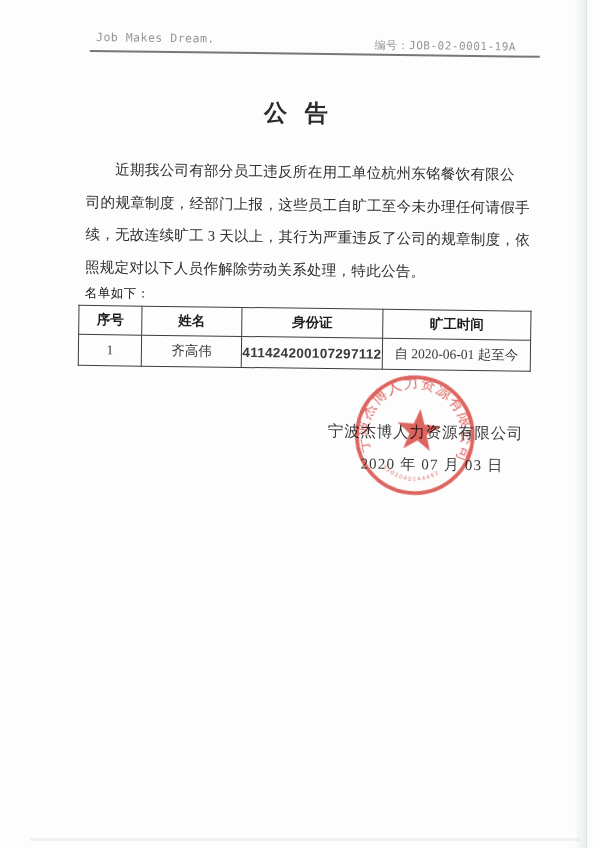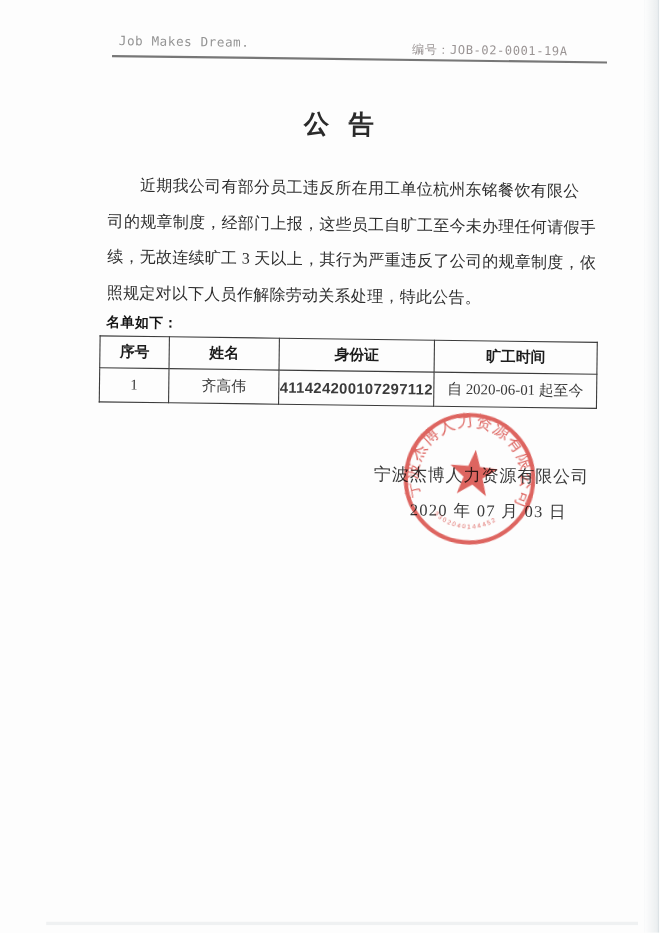--- a/index.html
+++ b/index.html
@@ -6,21 +6,20 @@
   body{
     width:600px;height:848px;
     background:#fdfdfd;
     overflow:hidden;
     font-family:"Liberation Serif","DejaVu Serif",serif;
     position:relative;
   }
   .page{
     position:absolute;inset:0;
     background:#fdfdfd;
-    margin-left:12px;
   }
   
   .scan-edge-right{
     position:absolute;top:0;bottom:0;left:574px;width:12px;
     background:linear-gradient(to right, rgba(0,0,0,0), rgba(186,198,203,0.28));
     border-right:1px solid rgba(190,202,207,0.55);
   }
   .scan-edge-bottom{
     position:absolute;left:30px;right:20px;top:838px;height:3px;
     background:rgba(200,206,210,0.25);
@@ -53,21 +52,21 @@
   }
   .announcement{
     position:absolute;left:88px;top:153px;width:450px;
     font-size:14.5px;line-height:32.5px;color:#2d2d2d;
     letter-spacing:0.3px;
   }
   .announcement .line{white-space:nowrap;}
   .announcement .line.first{text-indent:2em;}
   .list-label{
     position:absolute;left:88px;top:285px;
-    font-size:12.5px;font-weight:700;color:#141414;letter-spacing:0.5px;
+    font-size:12.5px;font-weight:400;color:#141414;letter-spacing:0.5px;
   }
   table.roster{
     position:absolute;left:82px;top:305px;width:452px;
     border-collapse:collapse;table-layout:fixed;
     color:#262626;
   }
   table.roster td{
     border:1px solid #3c3c3c;
     text-align:center;vertical-align:middle;
     padding:0;

